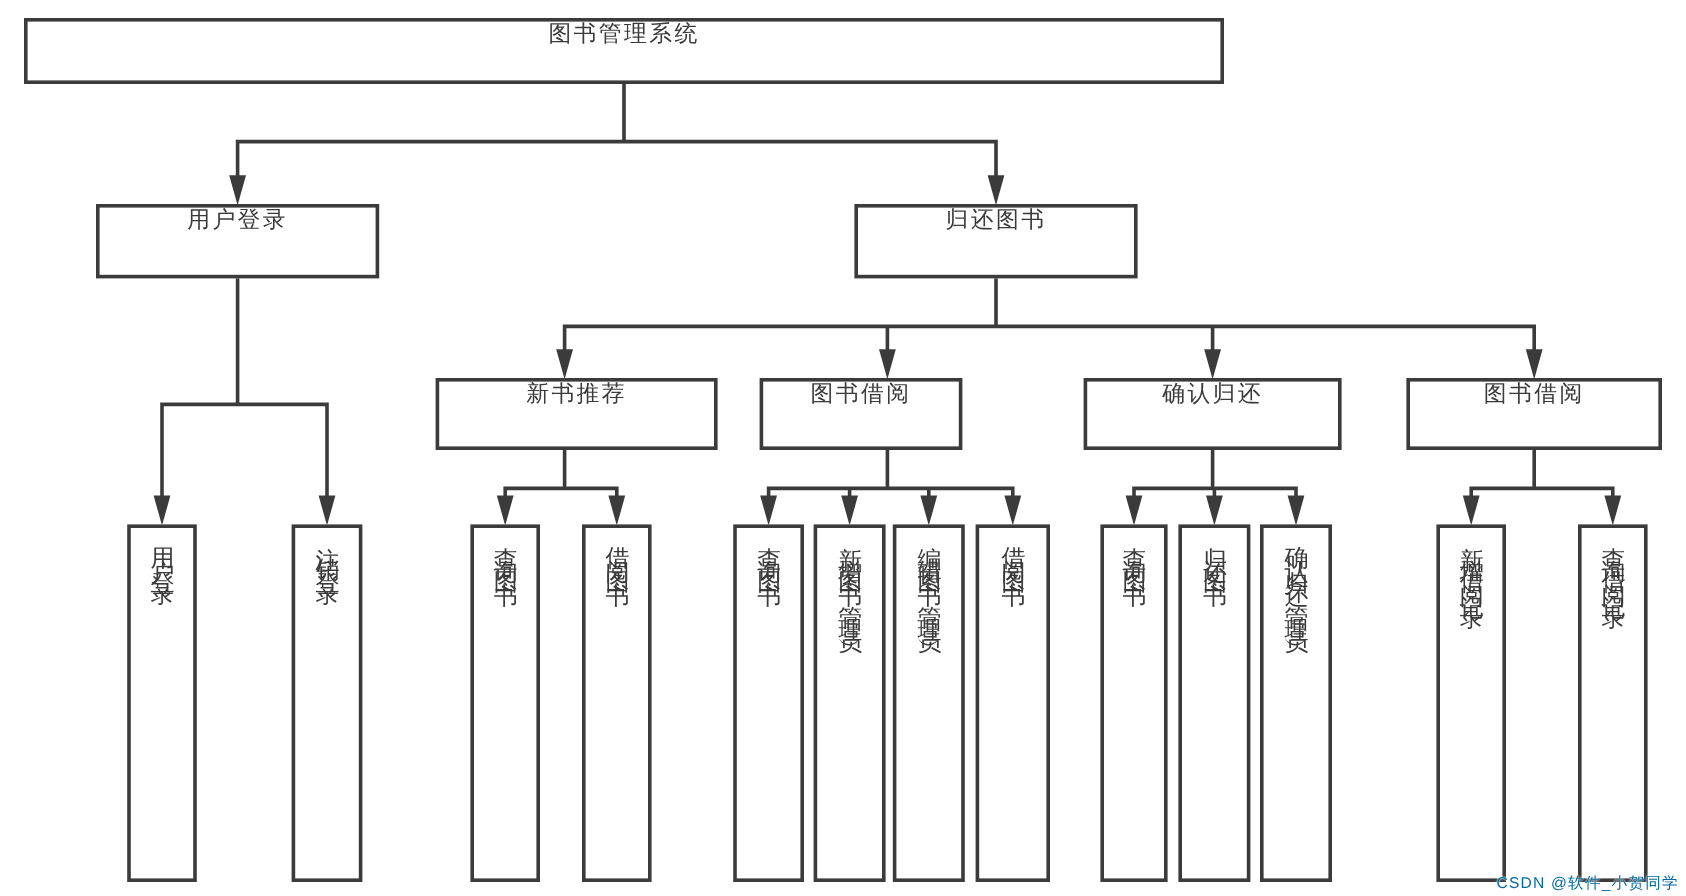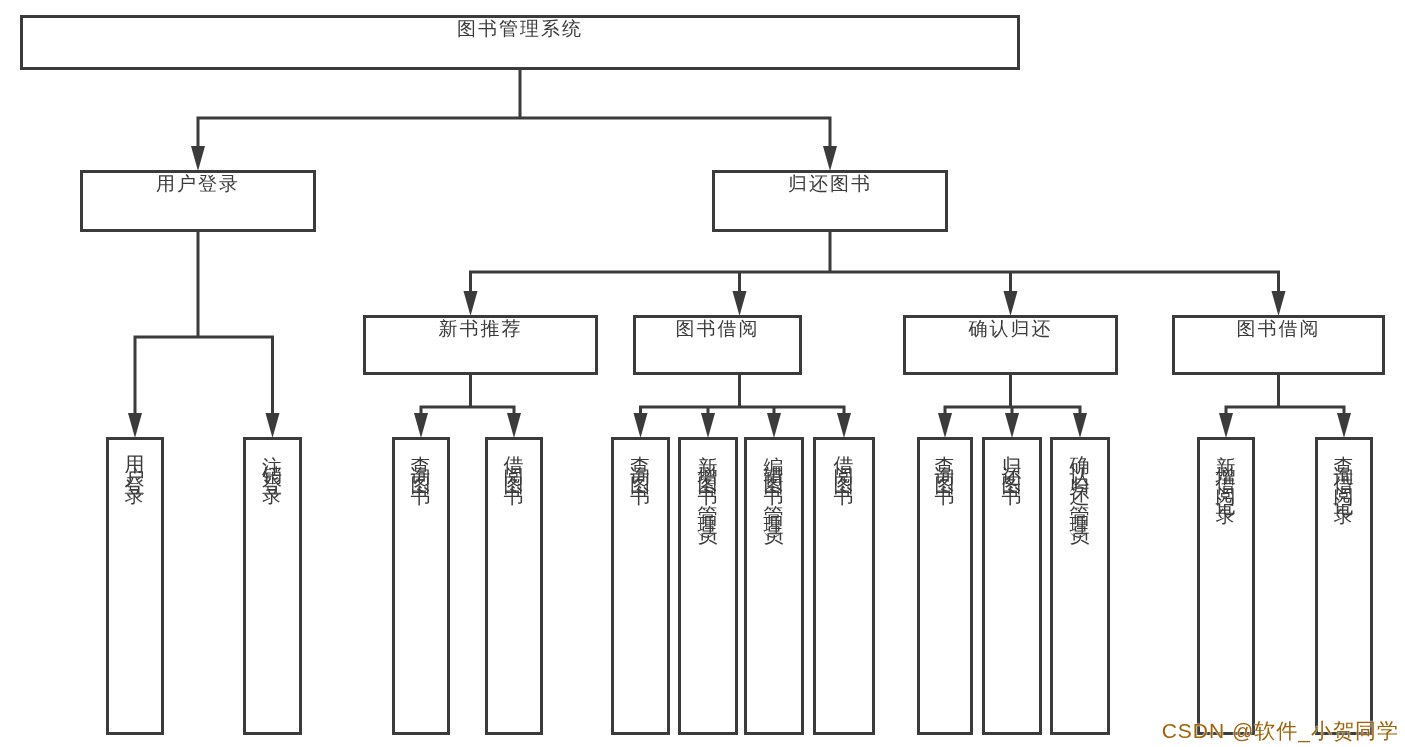--- a/index.html
+++ b/index.html
@@ -41,23 +41,23 @@
     text-orientation: mixed;
     font-size: 20px;
     letter-spacing: 10px;
     line-height: 1;
     white-space: nowrap;
   }
   .watermark {
     position: absolute;
     right: 6px;
     bottom: 2px;
-    font-size: 21px;
+    font-size: 13px;
     letter-spacing: 1px;
-    color: #a16207;
+    color: #0369a1;
     text-shadow: 0 0 2px #ffffff, 0 0 1px #ffffff;
     white-space: nowrap;
   }
 </style>
 </head>
 <body>
 
 <div id="diagram">
     <svg id="connectors" width="1405" height="747" viewBox="0 0 1405 747">
       <g>

